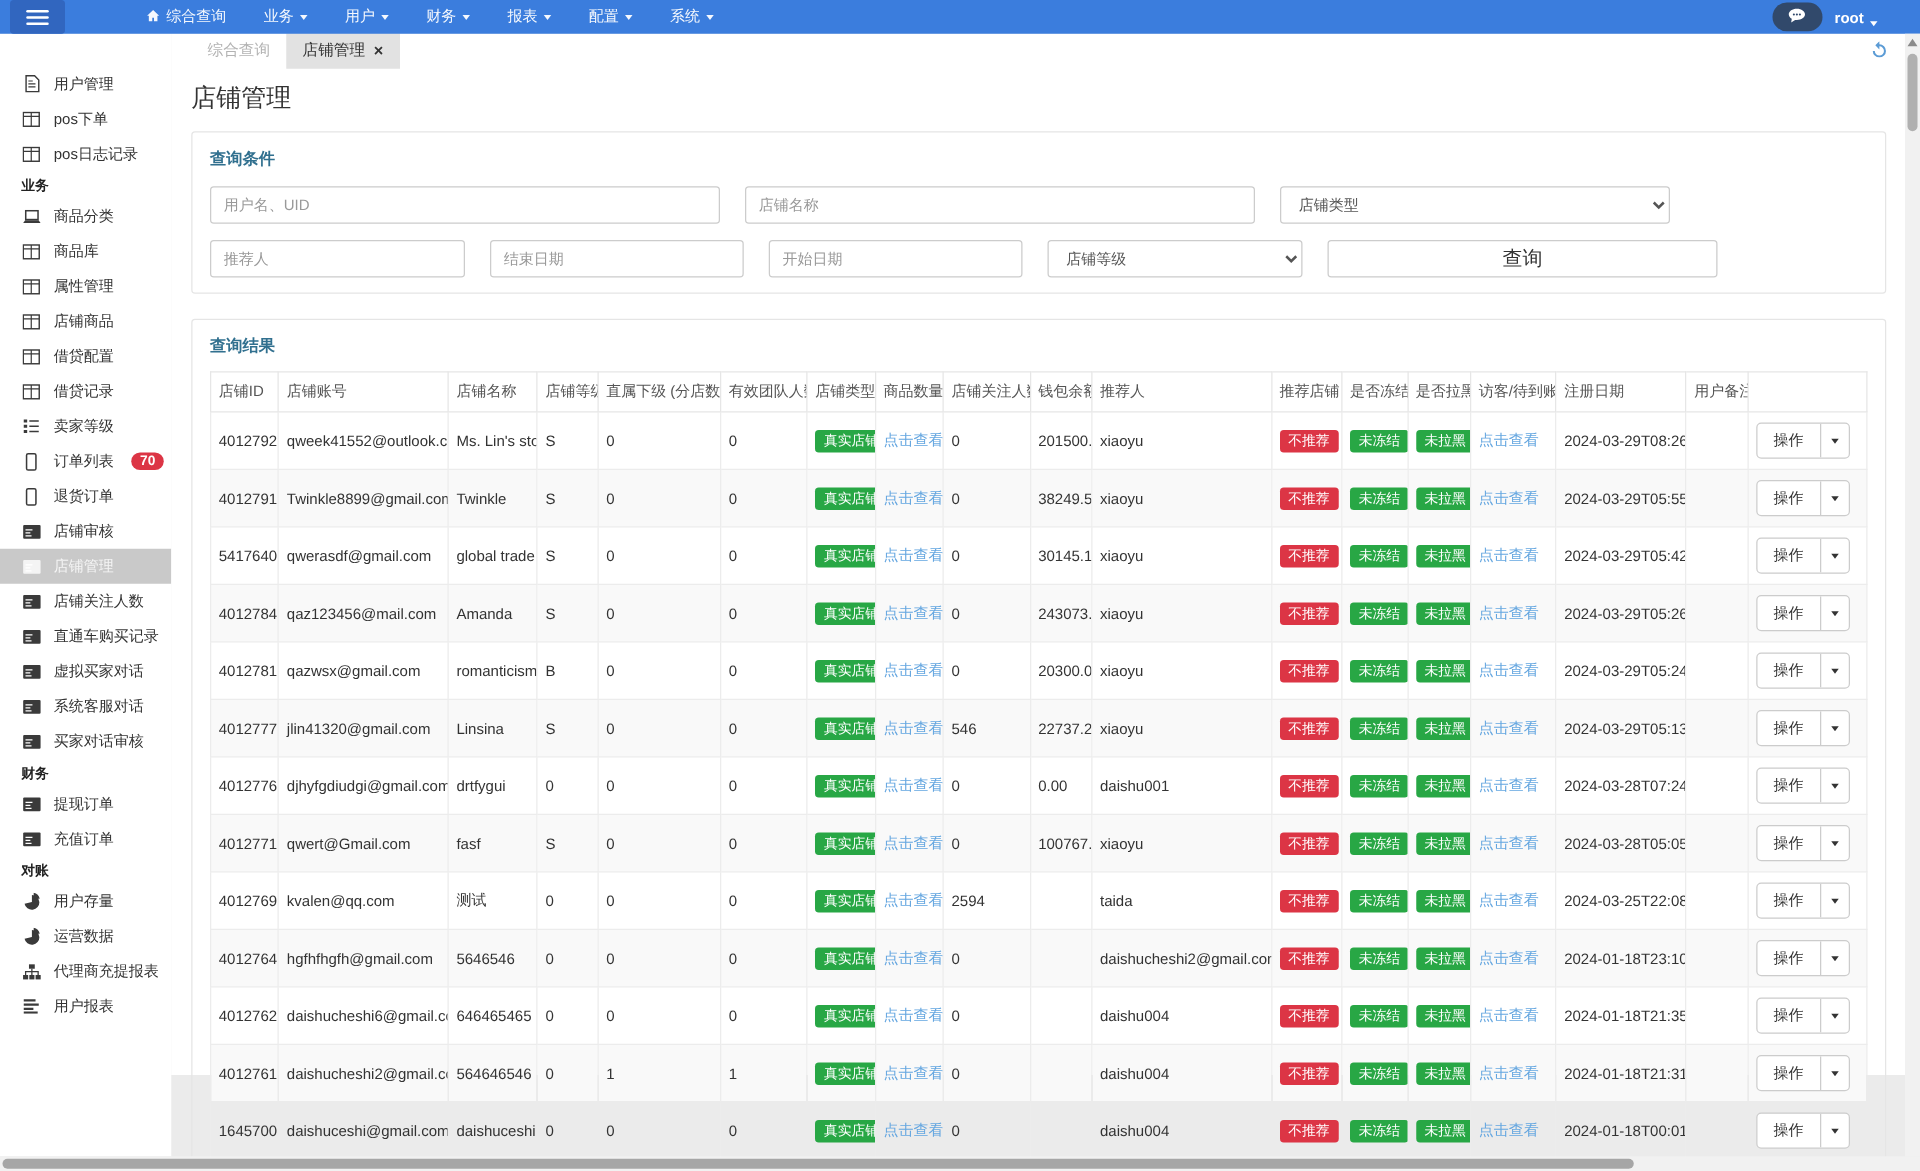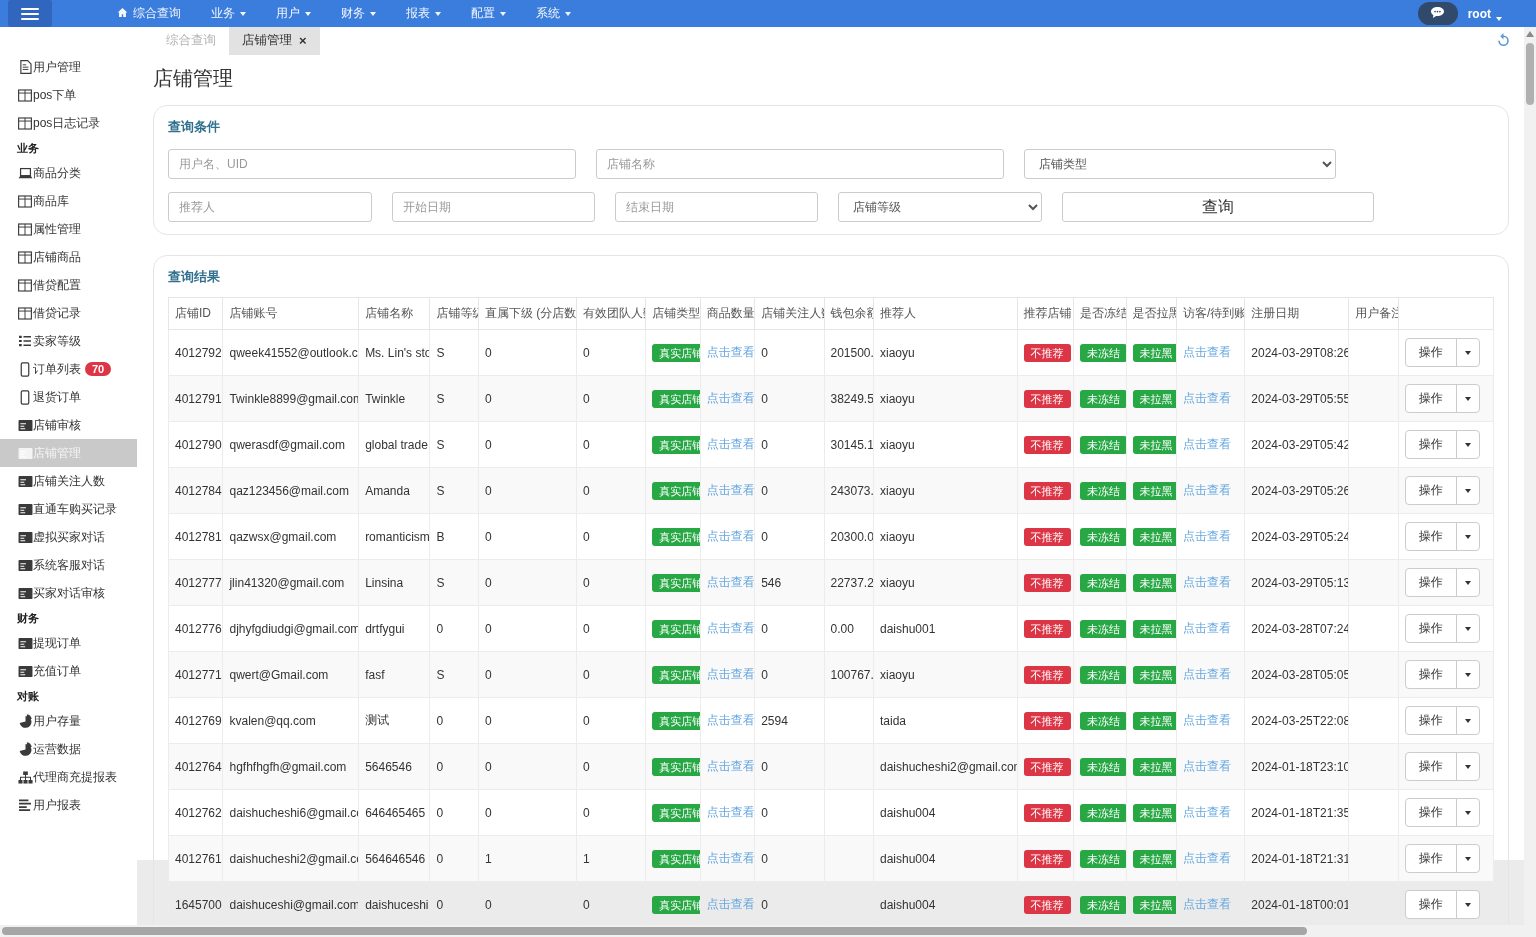--- a/index.html
+++ b/index.html
@@ -18,38 +18,38 @@
   .nav-item{ color:rgba(255,255,255,.95); display:flex; align-items:center; gap:5px;
     font-size:12px; cursor:pointer; white-space:nowrap;}
   .caret{ width:0; height:0; border-left:3.5px solid transparent; border-right:3.5px solid transparent;
     border-top:4px solid currentColor; display:inline-block;}
   .nav-right{ margin-left:auto; display:flex; align-items:center; gap:10px; padding-right:34px;}
   .chat-btn{ width:40px; height:23px; background:#31496b; border-radius:12px;
     display:flex; align-items:center; justify-content:center; cursor:pointer;}
   .user-menu{ color:#fff; font-weight:bold; display:flex; align-items:flex-end; gap:5px; cursor:pointer;}
   
   .sidebar{ position:absolute; top:27px; left:0; width:137px; height:898px; background:#fff; padding-top:26px;}
-  .sb-item{ height:28px; display:flex; align-items:center; padding-left:17px; 
+  .sb-item{ height:28px; display:flex; align-items:center; padding-left:17px; gap:10px;
     color:#333; cursor:pointer; white-space:nowrap;}
   .sb-item .sb-icon{ width:16px; display:flex; justify-content:center; color:#3a3a3a;}
   .sb-item.active{ background:#c9c9c9; color:#f4f4f4;}
   .sb-item.active .sb-icon{ color:#f4f4f4;}
   .sb-section{ height:22px; display:flex; align-items:center; padding-left:17px;
     font-size:11px; font-weight:600; color:#222;}
   .sb-badge{ background:var(--danger,#dc3545); color:#fff; border-radius:9px; font-size:11px;
     padding:1px 7px; margin-left:4px; font-weight:bold;}
   
   .main{ position:absolute; left:137px; top:27px; width:1387px; height:833px; background:#fff;}
   .tabbar{ height:27px; display:flex; align-items:center; padding-left:16px; position:relative;}
   .tab{ padding:6px 13px; font-size:12.5px; color:#b3b3b3; cursor:pointer; display:flex; align-items:center; gap:7px;}
   .tab.active{ background:#e2e2e2; color:#333;}
   .tab .tab-close{ color:#333; font-weight:bold; font-size:13px; line-height:10px; cursor:pointer;}
   .refresh{ position:absolute; right:14px; top:6px; cursor:pointer; color:#5b9bd5;}
   .page-title{ font-size:20px; font-weight:500; color:#333; margin:11px 0 0 16px;}
-  .card{ margin:13px 15px 0 16px; border:1px solid #e5e5e5; border-radius:14px; padding:12px 14px;}
+  .card{ margin:13px 15px 0 16px; border:1px solid #e5e5e5; border-radius:3px; padding:12px 14px;}
   .card-title{ font-size:13px; font-weight:bold; color:#31708f;}
   .form-row{ display:flex; gap:20px; margin-top:13px;}
   .inp,.sel{ height:30px; border:1px solid #ccc; border-radius:3px; padding:0 10px;
     font-size:12px; color:#555; background:#fff; font-family:inherit;}
   .inp::placeholder{ color:#999;}
   .w1{ width:408px;} .w2{ width:312px;} .w3{ width:203px;}
   .btn-query{ height:30px; width:312px; background:#fff; border:1px solid #ccc; border-radius:3px;
     font-size:16px; color:#333; cursor:pointer; font-family:inherit;}
   .results{ margin-top:20px; min-height:588px;}
   table.grid{ width:100%; border-collapse:collapse; table-layout:fixed; margin-top:11px; font-size:12px;}
@@ -386,22 +386,22 @@
     <div class="card-title">查询条件</div>
     <div class="form-row">
       <input class="inp w1" placeholder="用户名、UID" style="">
       <input class="inp w1" placeholder="店铺名称" style="">
       <select class="sel w2">
         <option>店铺类型</option>
       </select>
     </div>
     <div class="form-row">
       <input class="inp w3" style="width: 204px;" placeholder="推荐人">
+      <input class="inp w3" placeholder="结束日期" style="">
       <input class="inp w3" placeholder="开始日期" style="">
-      <input class="inp w3" placeholder="结束日期" style="">
       <select class="sel w3" style="width:204px">
         <option>店铺等级</option>
       </select>
       <button class="btn-query">查询</button>
     </div>
   </section>
 
   <section class="card results">
     <div class="card-title">查询结果</div>
     <table class="grid">
@@ -492,21 +492,21 @@
             <td>2024-03-29T05:55:55</td>
             <td></td>
             <td><div class="act-btn">
                 <span class="act-main">操作</span>
                 <span class="act-caret">
                   <span class="caret"></span>
                 </span>
               </div></td>
           </tr>
           <tr>
-            <td>4012790</td>
+            <td>5417640</td>
             <td>qwerasdf@gmail.com</td>
             <td>global trade</td>
             <td>S</td>
             <td>0</td>
             <td>0</td>
             <td><span class="badge green">真实店铺</span></td>
             <td><a class="tlink">点击查看</a></td>
             <td>0</td>
             <td>30145.14</td>
             <td>xiaoyu</td>

